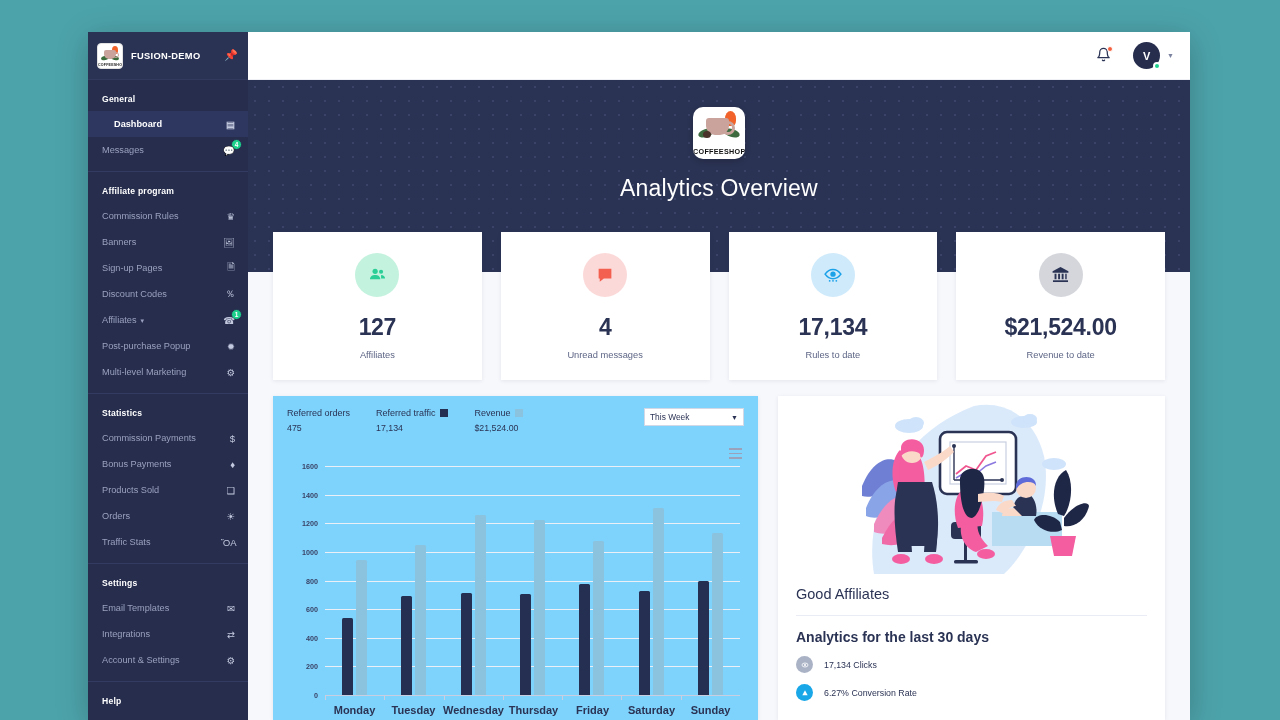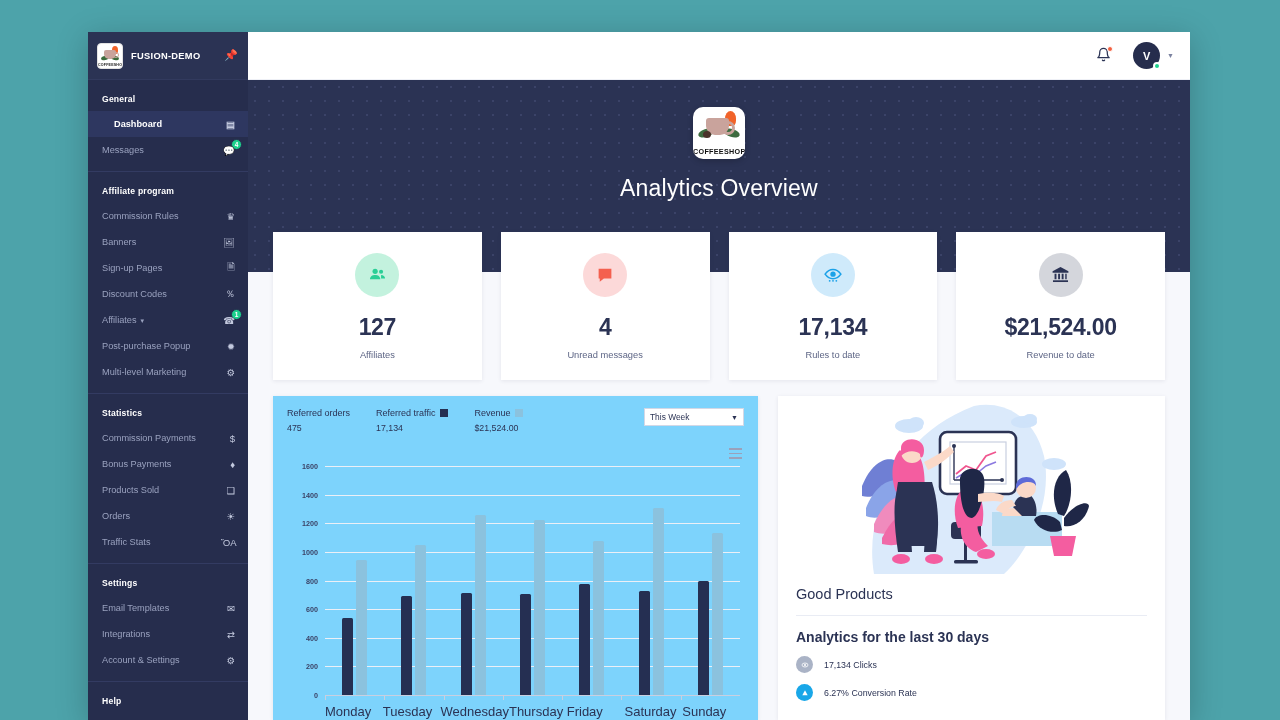--- a/index.html
+++ b/index.html
@@ -280,22 +280,22 @@
     width:1px; height:5px; background:#c9cfe0;
   }
   .bar { width: 11px; border-radius: 1.5px 1.5px 0 0; }
   .bar.dark  { background: #252f52; }
   .bar.light { background: #8bc2de; }
   .xlabels {
     position: absolute; left: 38px; right: 4px; top: 246px;
     display: flex;
   }
   .xlabel {
-    flex: 1; 
-    font-size: 13px; font-weight: 400; color: #2b3354;
+    flex: 1; text-align: center;
+    font-size: 11px; font-weight: 700; color: #2b3354;
   }
 
   .side-panel {
     flex: 1; background: #fff;
     box-shadow: 0 1px 4px rgba(40,48,80,.09);
     display: flex; flex-direction: column;
   }
   .illustration {
     height: 178px; position: relative; overflow: hidden;
     background: #ffffff;
@@ -644,21 +644,21 @@
             <circle cx="172" cy="92" r="10" fill="#fbd9c8"></circle>
             <path d="M162 90 C162 78 183 78 182 90 C180 84 166 84 162 94 Z" fill="#5e6bd8"></path>
             <path d="M160 112 C152 112 148 116 148 120 L168 120 Z" fill="#fbd9c8"></path>
             <path d="M158 104 C150 104 144 108 142 114 L150 118 C154 112 158 110 162 110 Z" fill="#fbd9c8"></path>
             <path d="M204 118 C196 100 200 80 212 74 C220 86 218 108 210 120 Z" fill="#1f2747"></path>
             <path d="M210 122 C220 108 234 104 235 110 C232 124 220 132 210 130 Z" fill="#1f2747"></path>
             <path d="M206 126 C196 116 182 118 180 124 C186 136 200 138 208 134 Z" fill="#1f2747"></path>
             <path d="M196 140 L222 140 L218 160 L200 160 Z" fill="#f45da0"></path>
           </svg>
         </div>
-        <div class="greeting">Good Products</div>
+        <div class="greeting">Good Affiliates</div>
         <div class="divider"></div>
         <div class="analytics-sub">Analytics for the last 30 days</div>
         <div id="side-stats">
             <div class="stat-line">
               <div class="stat-dot" style="background: rgb(170, 179, 198);">
                 <svg width="8" height="8" viewBox="0 0 24 24" fill="#fff">
                   <ellipse cx="12" cy="12" rx="9" ry="6" fill="none" stroke="#fff" stroke-width="2.4"></ellipse>
                   <circle cx="12" cy="12" r="3"></circle>
                 </svg>
               </div>

